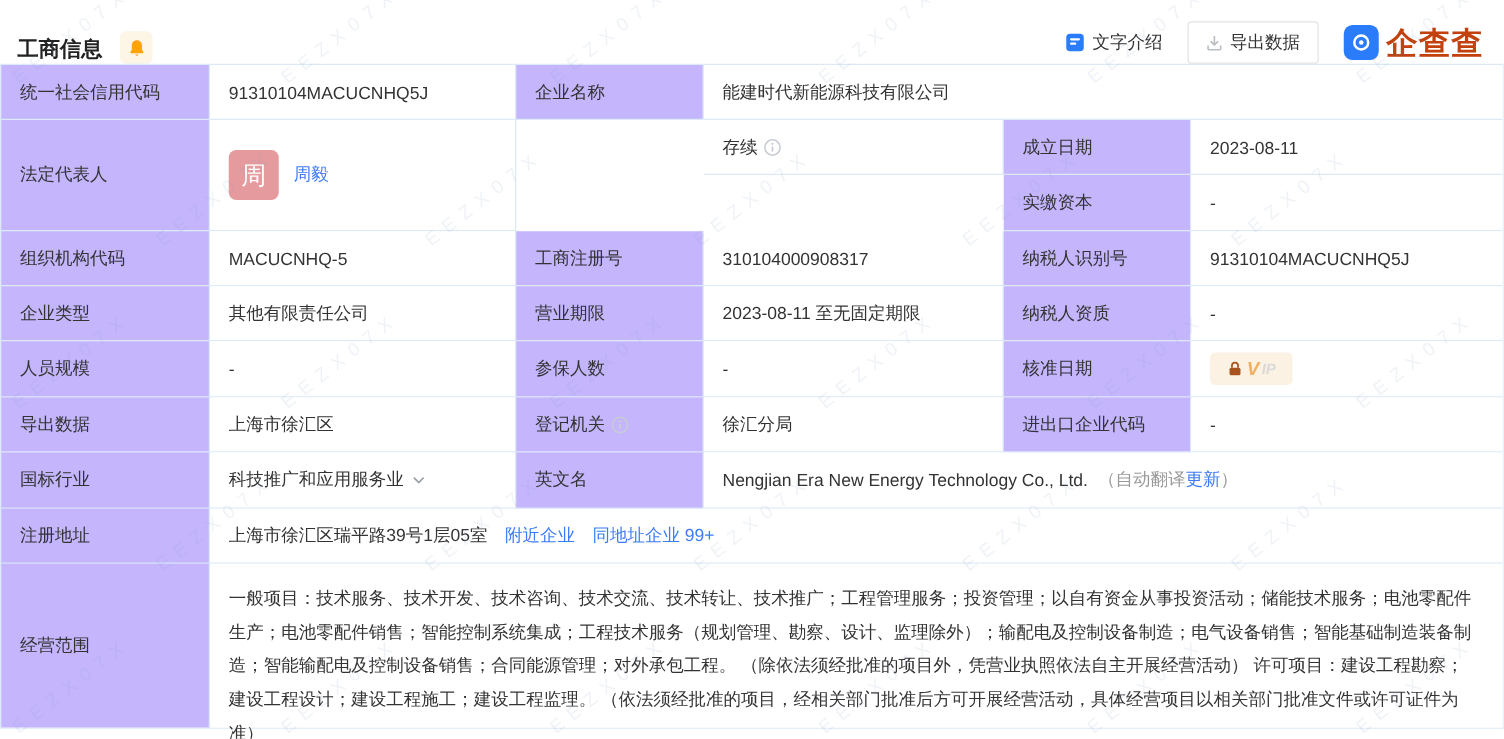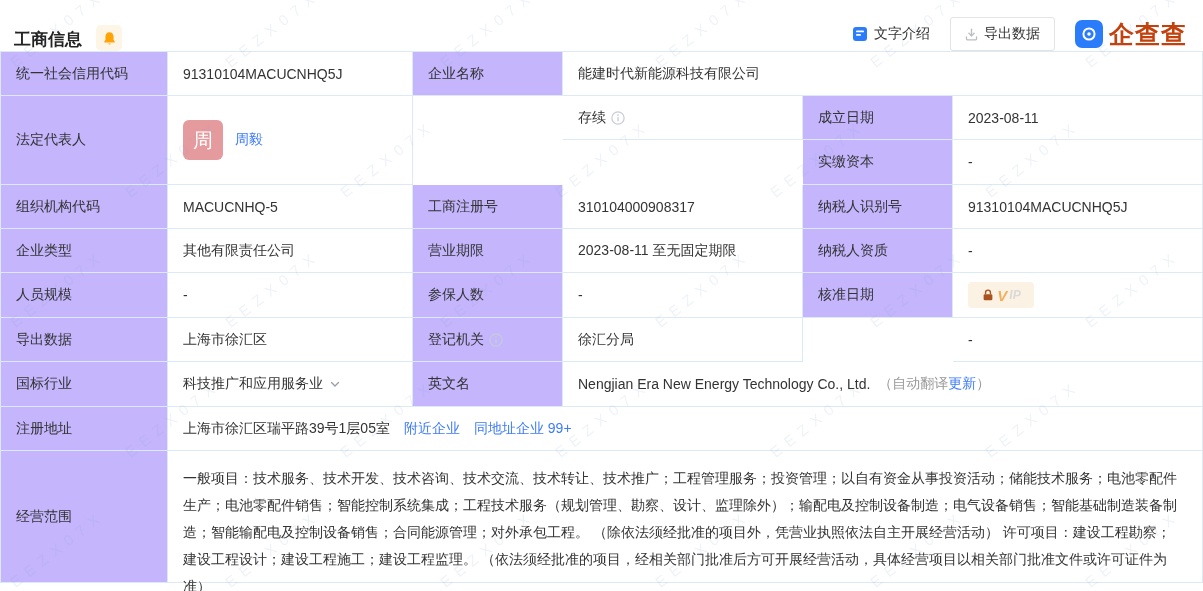--- a/index.html
+++ b/index.html
@@ -196,20 +196,21 @@
       <span>登记机关</span>
       <span class="iinfo">
         <svg width="14" height="14" viewBox="0 0 16 16">
             <circle cx="8" cy="8" r="7" fill="none" stroke="#c8ccd4" stroke-width="1.4"></circle>
             <rect x="7.2" y="6.8" width="1.6" height="5" rx=".8" fill="#c8ccd4"></rect>
             <circle cx="8" cy="4.6" r="1" fill="#c8ccd4"></circle>
           </svg>
       </span>
     </div>
     <div class="cell" style="grid-area:7/4">徐汇分局</div>
+    <div class="cell lbl" style="grid-area:7/5">进出口企业代码</div>
     <div class="cell no-br" style="grid-area:7/6">-</div>
 
     <div class="cell lbl" style="grid-area:8/1">国标行业</div>
     <div class="cell" style="grid-area:8/2">
       <span>科技推广和应用服务业</span>
       <span class="chev">
         <svg width="12" height="12" viewBox="0 0 12 12" fill="none" stroke="#9aa0a8" stroke-width="1.4" stroke-linecap="round">
             <path d="M2.5 4.5 6 8l3.5-3.5"></path>
           </svg>
       </span>

